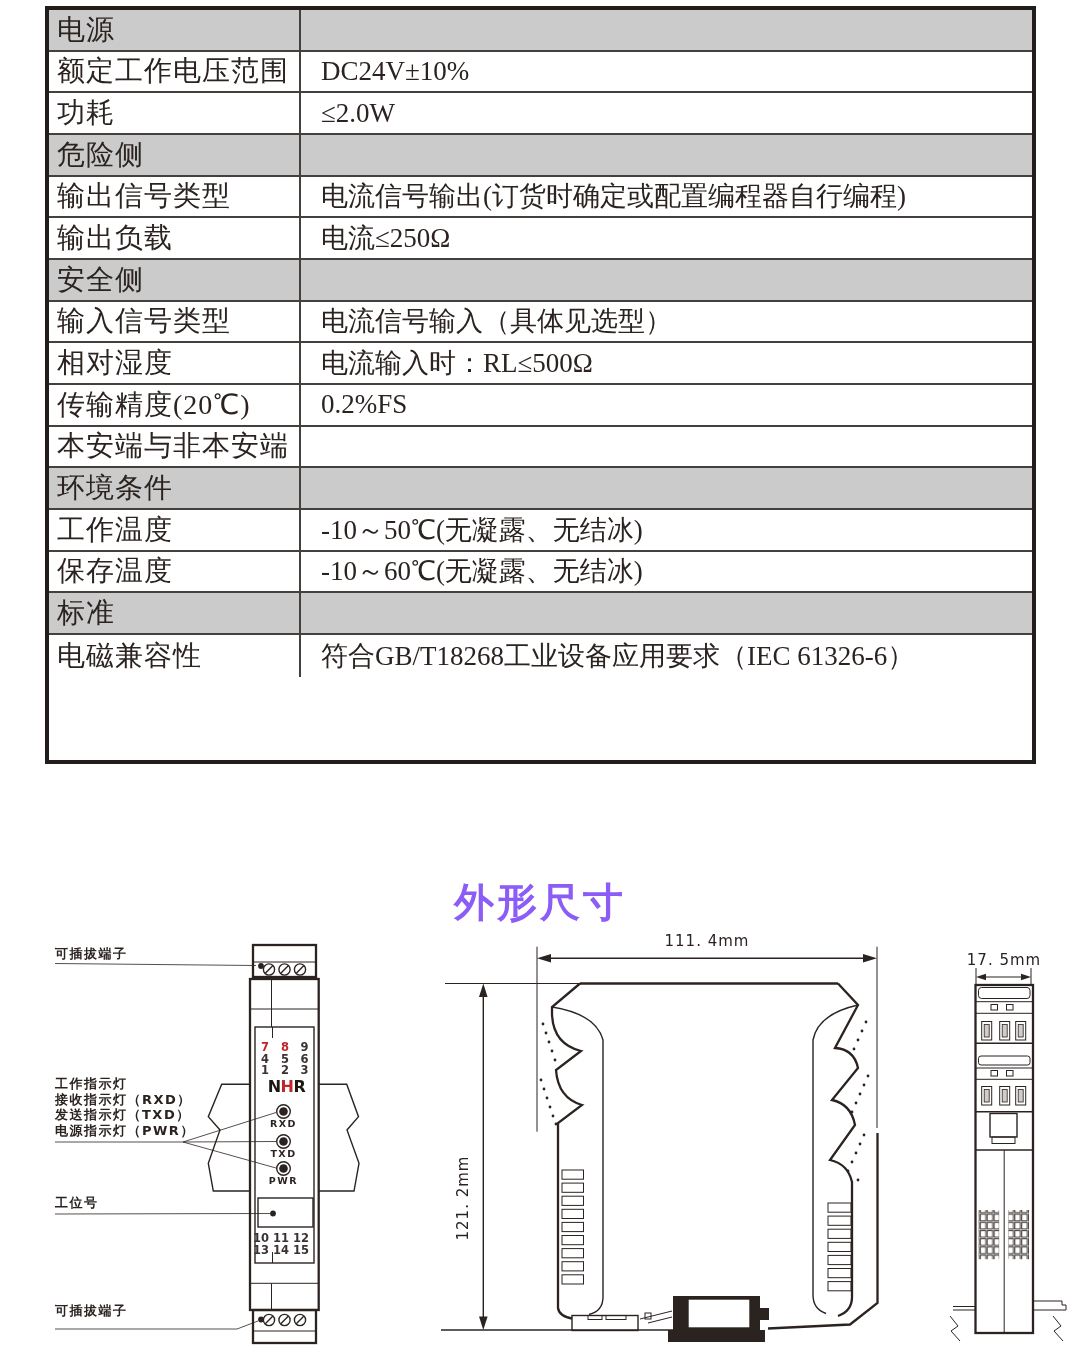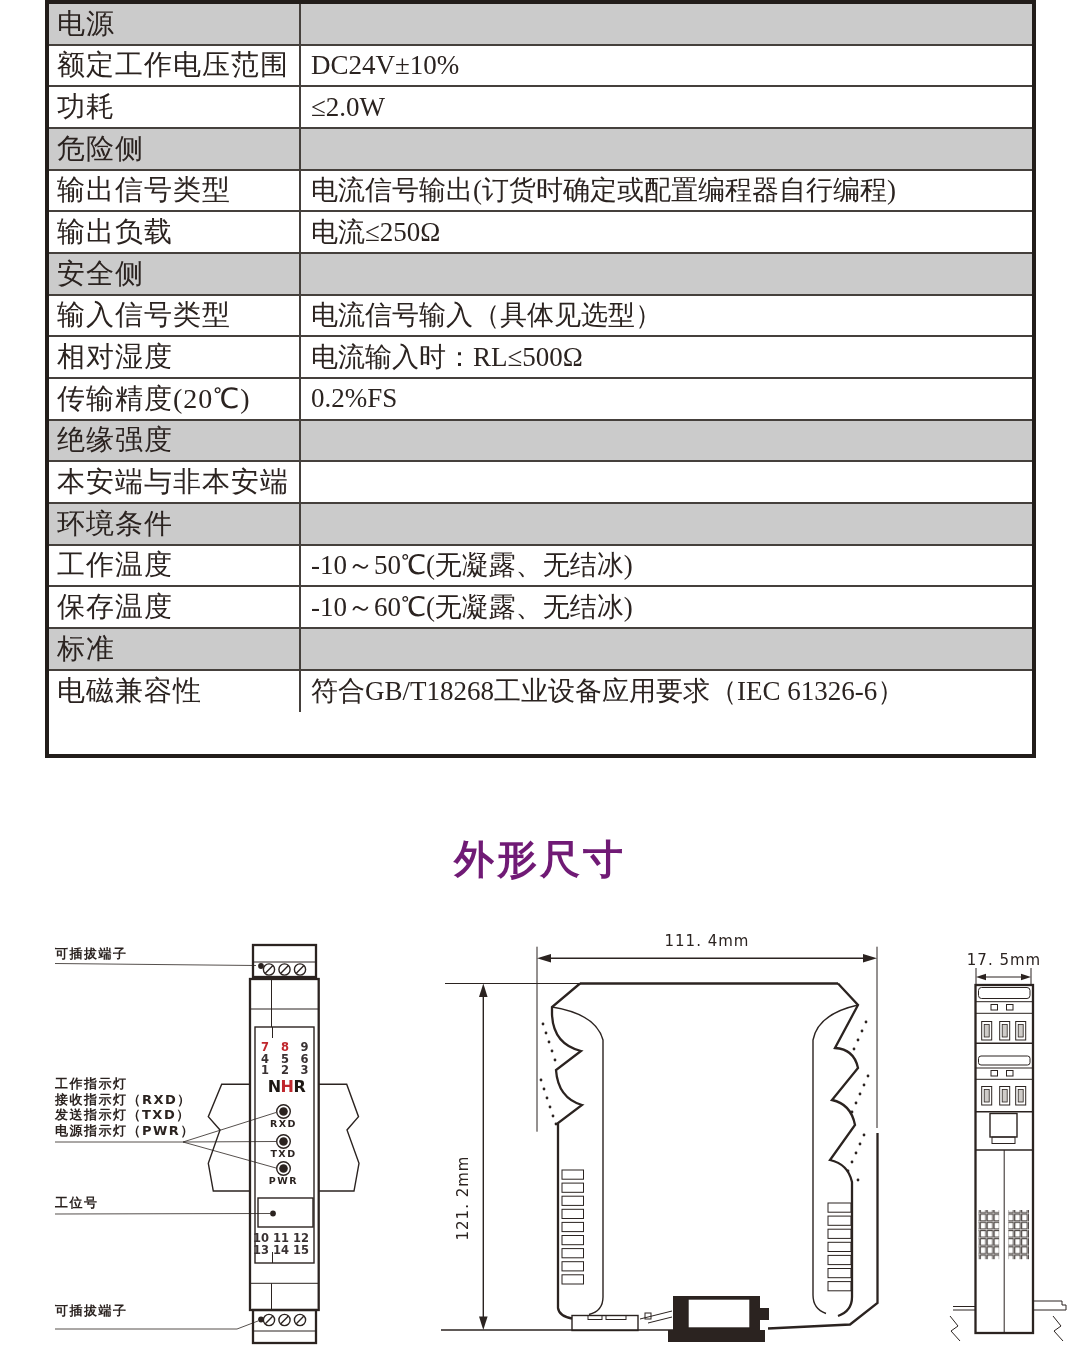--- a/index.html
+++ b/index.html
@@ -1,37 +1,37 @@
 <!DOCTYPE html>
 <html><head>
 <meta charset="utf-8">
 <style>
   html,body{margin:0;padding:0;background:#ffffff;}
   body{width:1080px;height:1356px;position:relative;overflow:hidden;
        font-family:"Liberation Sans",sans-serif;color:#2b2320;}
 
   
   #spec-table{
-    position:absolute;left:45px;top:0;width:991px;height:758px;
+    position:absolute;left:45px;top:6px;width:991px;height:758px;
     box-sizing:border-box;border:4px solid #221d1a;background:#fff;
     display:grid;grid-template-rows:repeat(18,1fr);
     font-family:"Liberation Serif",serif;
   }
   .trow{display:grid;grid-template-columns:252px 1fr;border-bottom:2px solid #45403c;}
   .trow:last-child{border-bottom:none;font-family:Liberation Serif, serif;}
   .trow .c1{border-right:2px solid #45403c;padding-left:8px;display:flex;align-items:center;
             font-size:28px;letter-spacing:1px;white-space:nowrap;overflow:hidden;}
-  .trow .c2{padding-left:10px;display:flex;align-items:center;font-size:27px;
+  .trow .c2{padding-left:20px;display:flex;align-items:center;font-size:27px;
             white-space:nowrap;overflow:hidden;}
   .trow.hdr .c1,.trow.hdr .c2{background:#cbcbcb;}
 
   
   #section-title{
-    position:absolute;left:0;top:832px;width:1080px;text-align:center;
-    font-size:40px;font-weight:bold;letter-spacing:3px;color:#701a75;
+    position:absolute;left:0;top:875px;width:1080px;text-align:center;
+    font-size:40px;font-weight:bold;letter-spacing:3px;color:#8b5cf6;
   }
 
   
   #drawings{position:absolute;left:0;top:0;width:1080px;height:1356px;}
   .ln{stroke:#2b2320;fill:none;}
   .thin{stroke-width:1;}
   .med{stroke-width:1.4;}
   .thick{stroke-width:2.3;}
   .fillline{fill:#2b2320;stroke:none;}
   .lbl{font-family:"DejaVu Sans",sans-serif;font-weight:bold;font-size:13px;
@@ -81,24 +81,20 @@
       <div class="c1">输入信号类型</div>
       <div class="c2">电流信号输入（具体见选型）</div>
     </div>
     <div class="trow">
       <div class="c1">相对湿度</div>
       <div class="c2">电流输入时：RL≤500Ω</div>
     </div>
     <div class="trow">
       <div class="c1">传输精度(20℃)</div>
       <div class="c2">0.2%FS</div>
-    </div>
-    <div class="trow hdr">
-      <div class="c1">绝缘强度</div>
-      <div class="c2"></div>
     </div>
     <div class="trow">
       <div class="c1">本安端与非本安端</div>
     </div>
     <div class="trow hdr">
       <div class="c1">环境条件</div>
       <div class="c2"></div>
     </div>
     <div class="trow">
       <div class="c1">工作温度</div>

